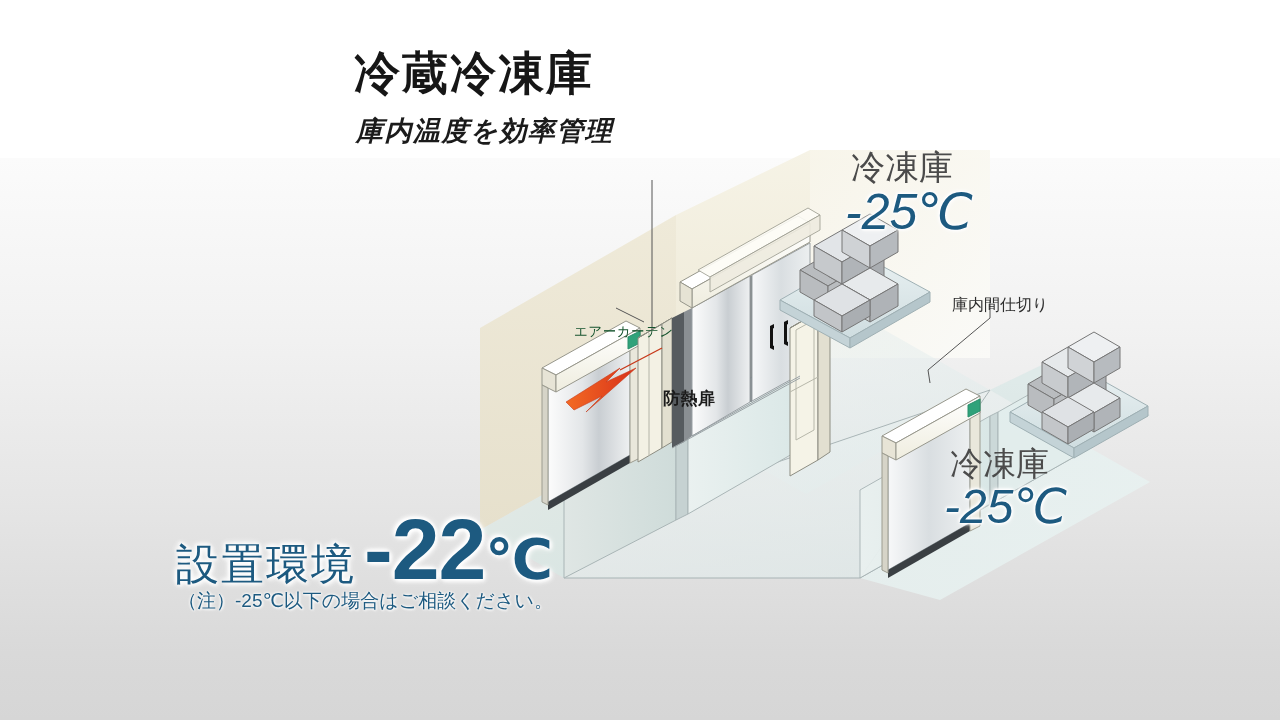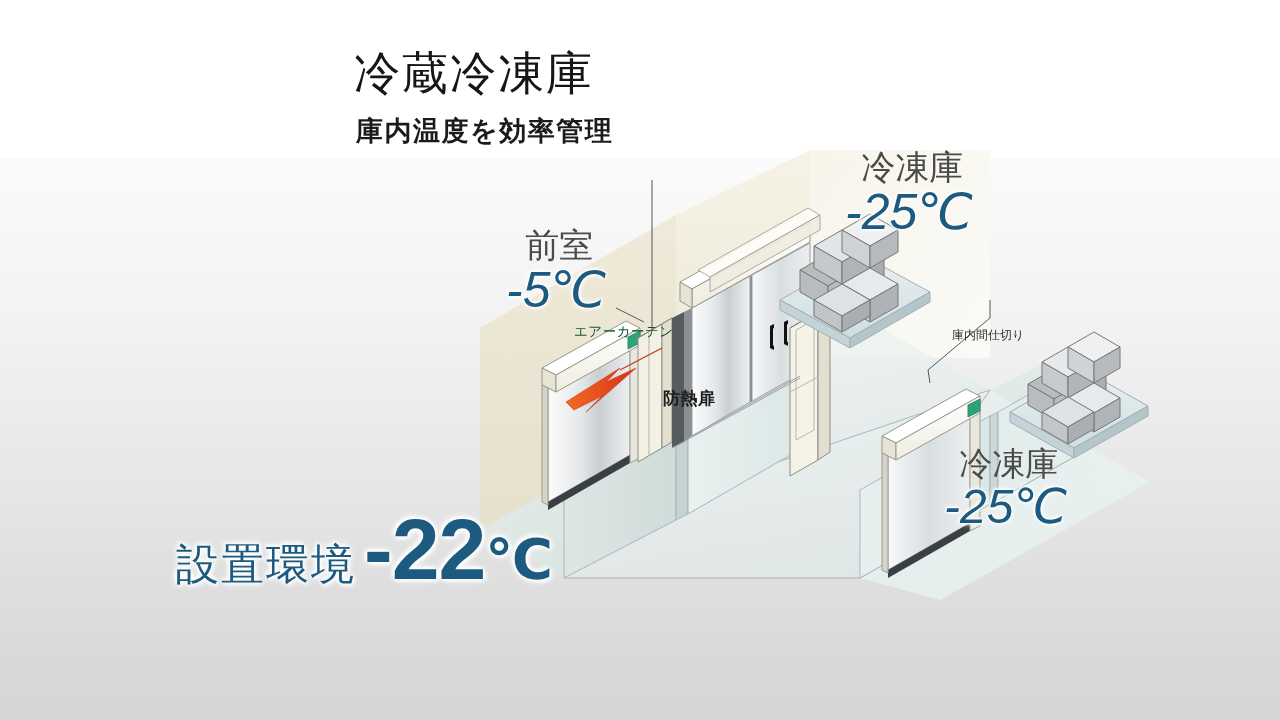--- a/index.html
+++ b/index.html
@@ -25,57 +25,57 @@
   .igr-gr{position:absolute;left:32px;top:-8px;font-size:72px;font-weight:bold;
     letter-spacing:-1px;line-height:1;
     background:linear-gradient(180deg,#fdfdfd 0%,#d9d9d9 20%,#8e9196 46%,#5d6167 52%,#c9ccd0 72%,#f2f4f6 90%,#9a9da2 100%);
     -webkit-background-clip:text;background-clip:text;color:transparent;
     -webkit-text-stroke:1.6px #2b2e33;
     font-family:"Liberation Sans","DejaVu Sans",sans-serif;
     filter:drop-shadow(0 2px 2px rgba(0,0,0,.45));}
   .igr-cool{position:absolute;left:36px;top:70px;font-size:17.5px;font-weight:bold;
     color:#1a1a1a;line-height:1.12;letter-spacing:.2px;}
 
-  .hdr-main{position:absolute;left:178px;top:-8px;font-size:46px;font-weight:normal;color:#161616;
+  .hdr-main{position:absolute;left:178px;top:-8px;font-size:46px;font-weight:bold;color:#161616;
     letter-spacing:2px;line-height:1;}
   .hdr-sub{position:absolute;left:180px;top:60px;font-size:27px;font-weight:bold;color:#1b1b1b;
-    letter-spacing:1.5px;line-height:1;}
+    letter-spacing:1.5px;line-height:1;font-style:italic;}
 
   
   .hg{position:absolute;left:1032px;top:16px;width:218px;height:48px;}
   .hg-clover{position:absolute;left:0;top:3px;width:40px;height:40px;}
   .hg-happy{position:absolute;left:42px;top:2px;font-size:25px;font-weight:bold;color:#a8dcef;
     letter-spacing:.5px;line-height:1;font-family:"DejaVu Sans",sans-serif;}
   .hg-monban{position:absolute;left:92px;top:26px;font-size:15px;color:#c3cfc9;letter-spacing:1px;
     line-height:1;font-family:"DejaVu Sans",sans-serif;}
   .hg-kanji{position:absolute;left:176px;top:0px;font-size:33px;font-weight:bold;color:#7cc49a;
     letter-spacing:0px;line-height:1.2;}
 
   
   #iso{position:absolute;left:430px;top:130px;width:720px;height:470px;}
 
   
-  .lab{position:absolute;line-height:1;white-space:nowrap;text-align:center;}
+  .lab{position:absolute;line-height:1;white-space:nowrap;}
   .lab-name{color:#4b4b4b;font-weight:normal;}
   .lab-temp{color:#1d5a80;font-weight:normal;
     text-shadow:0 0 3px #fff,0 0 3px #fff,0 0 6px #fff,1px 1px 3px #fff,-1px -1px 3px #fff;font-style:italic;}
 
   #lab-anteroom{left:512px;top:228px;}
   #lab-anteroom .lab-name{font-size:34px;}
   #lab-anteroom .lab-temp{font-size:50px;display:block;margin-top:3px;margin-left:-6px;}
 
   #lab-freezer-top{left:845px;top:150px;}
   #lab-freezer-top .lab-name{font-size:34px;margin-left:6px;}
   #lab-freezer-top .lab-temp{font-size:50px;display:block;margin-top:3px;}
 
   #lab-freezer-right{left:944px;top:447px;}
   #lab-freezer-right .lab-name{font-size:33px;margin-left:6px;}
   #lab-freezer-right .lab-temp{font-size:48px;display:block;margin-top:3px;}
 
-  #lab-partition{left:952px;top:297px;font-size:12px;color:#2d2d2d;margin-top:32px;}
+  #lab-partition{left:952px;top:297px;font-size:16px;color:#2d2d2d;}
   #lab-aircurtain{left:574px;top:325px;font-size:13.5px;color:#14532d;letter-spacing:.5px;}
   #lab-door{left:663px;top:382px;font-size:17px;color:#1a1a1a;font-weight:bold;letter-spacing:.5px;margin-top:8px;}
 
   
   .bot{position:absolute;left:176px;top:500px;width:700px;height:120px;}
   .bot-line{position:absolute;left:0;top:0;white-space:nowrap;
     color:#1d5a80;
     text-shadow:0 0 4px #fff,0 0 4px #fff,0 0 8px #fff,2px 2px 4px #fff,-2px -2px 4px #fff;}
   .bot-label{font-size:43px;font-weight:normal;letter-spacing:2px;}
   .bot-value{font-size:86px;font-weight:bold;letter-spacing:-1px;margin-left:8px;}
@@ -346,38 +346,35 @@
 
     <g stroke="#555" stroke-width="1" fill="none">
 
       <path d="M560,170 L560,188 L498,240 L500,253"></path>
 
       <path d="M222,200 L222,50"></path>
       <path d="M186,178 L214,192"></path>
     </g>
   </svg>
 
-  <div class="lab" id="lab-anteroom">
-    <span class="lab-name">前室</span>
-    <span class="lab-temp">-5℃</span>
-  </div>
 
   <div class="lab" id="lab-freezer-top">
     <span class="lab-name">冷凍庫</span>
     <span class="lab-temp">-25℃</span>
   </div>
 
   <div class="lab" id="lab-freezer-right">
     <span class="lab-name">冷凍庫</span>
     <span class="lab-temp">-25℃</span>
   </div>
 
   <div class="lab" id="lab-partition">庫内間仕切り</div>
   <div class="lab" id="lab-aircurtain">エアーカーテン</div>
   <div class="lab" id="lab-door">防熱扉</div>
 
   <div class="bot">
     <div class="bot-line">
       <span class="bot-label">設置環境</span><span class="bot-value">-22</span><span class="bot-unit">℃</span>
     </div>
+    <div class="bot-note">（注）-25℃以下の場合はご相談ください。</div>
   </div>
 
 </div>
 
 </body></html>

